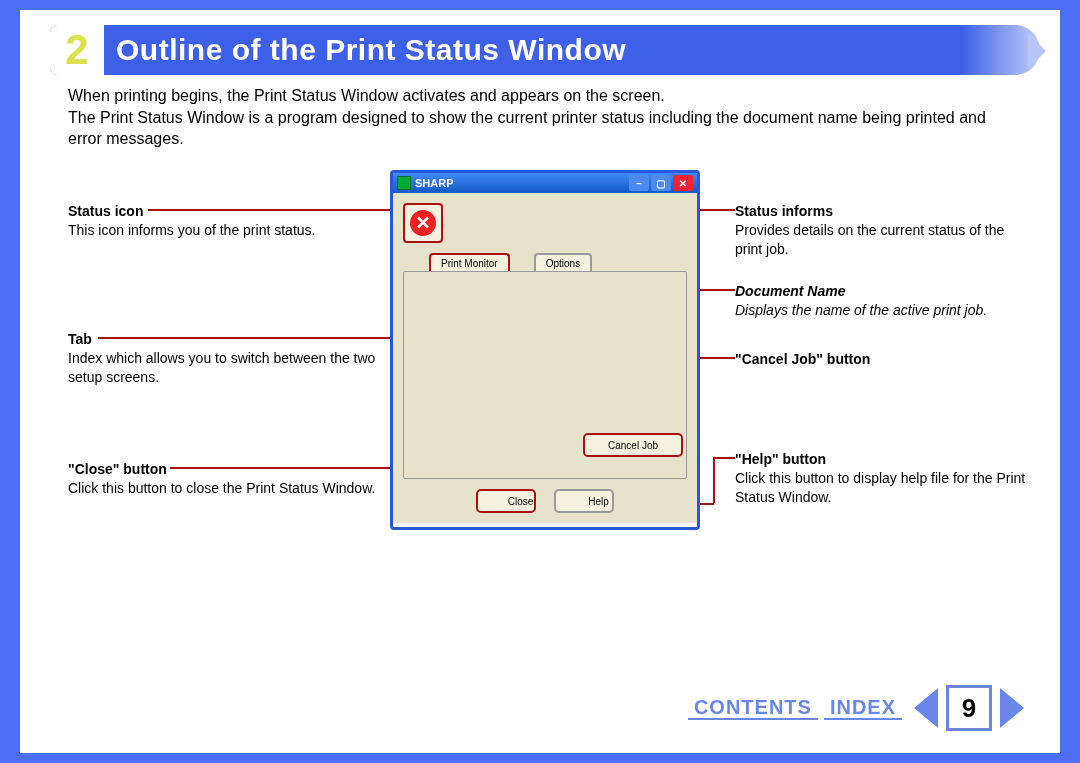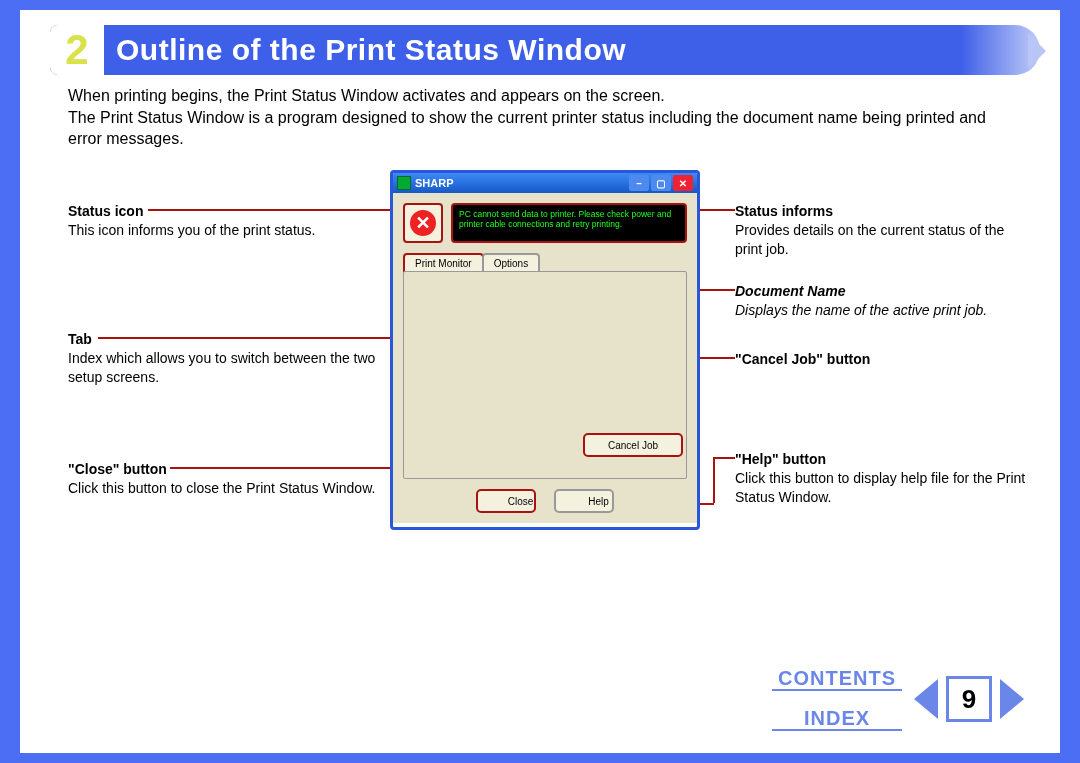--- a/index.html
+++ b/index.html
@@ -163,20 +163,21 @@
     display: flex;
   }
   .tab {
     border: 2px solid #a11;
     border-bottom: 1px solid #999;
     background: #f4f1df;
     font-size: 10px;
     padding: 3px 10px 2px;
     border-radius: 4px 4px 0 0;
     margin-right: -2px;
+    margin-left: 26px;
   }
   .tab.inactive { border-color: #999; }
 
   .doc-row {
     position: absolute; left: 16px; top: 96px;
     font-size: 10px; color: #000;
     display: flex; align-items: center; gap: 10px;
   }
   .doc-field {
     width: 150px; height: 20px;
@@ -215,21 +216,21 @@
     border-radius: 2px;
   }
 
   
   .footer {
     position: absolute;
     right: 36px; bottom: 22px;
     display: flex; align-items: center; gap: 12px;
   }
   .nav-links {
-    display: flex; flex-direction: column; gap: 16px;
+    display: flex; flex-direction: row; gap: 6px;
   }
   .nav-link {
     color: #6a86e8;
     font-weight: bold;
     font-size: 20px;
     letter-spacing: 1px;
     border-bottom: 2px solid #6a86e8;
     line-height: 1.1;
     text-align: center;
     padding: 0 6px;
@@ -336,21 +337,20 @@
         <div class="tspacer"></div>
         <div class="tbtn min">–</div>
         <div class="tbtn max">▢</div>
         <div class="tbtn cls">✕</div>
       </div>
       <div class="win-body">
         <div class="status-row">
           <div class="status-icon-box">
             <div class="x-circle">✕</div>
           </div>
-          <div class="status-text-box">PC cannot send data to printer. Please check power and printer cable connections and retry printing.</div>
         </div>
         <div class="tabs">
           <div class="tab">Print Monitor</div>
           <div class="tab inactive">Options</div>
         </div>
         <div class="tab-panel"></div>
         <div class="cancel-box">
           <div class="cancel-btn">Cancel Job</div>
         </div>
         <div class="bottom-btns">

